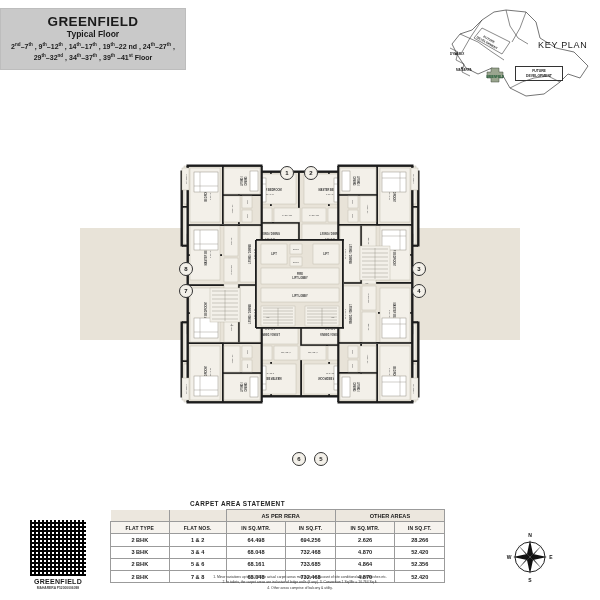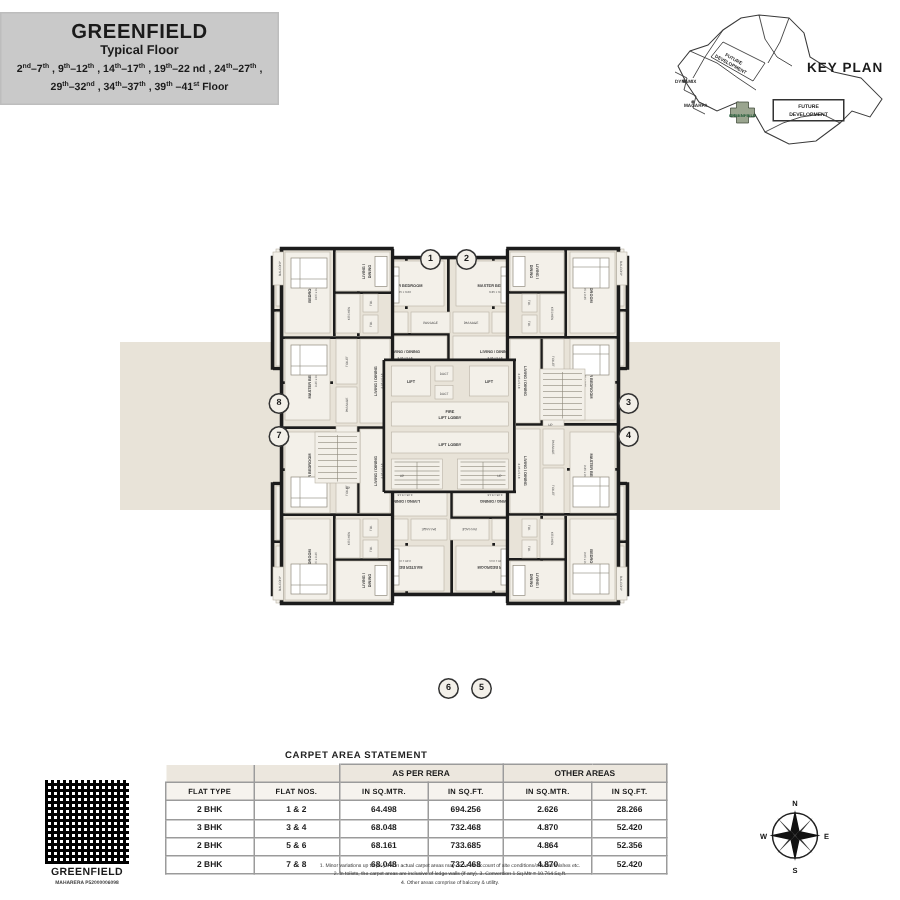--- a/index.html
+++ b/index.html
@@ -11,21 +11,21 @@
        background:#c9c9c9;border:1px solid #bdbdbd;box-sizing:border-box;
        display:flex;flex-direction:column;align-items:center;justify-content:center;}
   #title-main{font-size:13.5px;font-weight:bold;letter-spacing:.4px;line-height:1.1;}
   #title-sub{font-size:8.5px;font-weight:bold;margin-top:0;}
   #floor-list{font-size:7px;font-weight:bold;text-align:center;line-height:1.45;margin-top:3px;
        padding:0 3px;}
   #floor-list sup{font-size:4.6px;vertical-align:super;}
 
   
   #key-plan{position:absolute;left:448px;top:8px;width:150px;height:92px;}
-  #key-plan-label{position:absolute;left:70px;top:32px;font-size:9px;font-weight:bold;
+  #key-plan-label{position:absolute;left:70px;top:32px;font-size:9px;font-weight:normal;
        letter-spacing:.7px;padding-left:20px;}
   .kp-txt{position:absolute;font-size:3.1px;font-weight:bold;color:#2a2a2a;white-space:nowrap;}
   #kp-fd-box{position:absolute;left:67px;top:58px;width:46px;height:13px;
        border:.6px solid #333;display:flex;align-items:center;justify-content:center;}
   #kp-fd-box span{font-size:3.4px;font-weight:bold;line-height:1.25;text-align:center;}
   #kp-greenfield{position:absolute;left:36px;top:59px;width:22px;height:20px;}
   #kp-greenfield span{position:absolute;left:0;top:8px;width:22px;text-align:center;
        font-size:2.8px;font-weight:bold;color:#14532d;}
 
   

